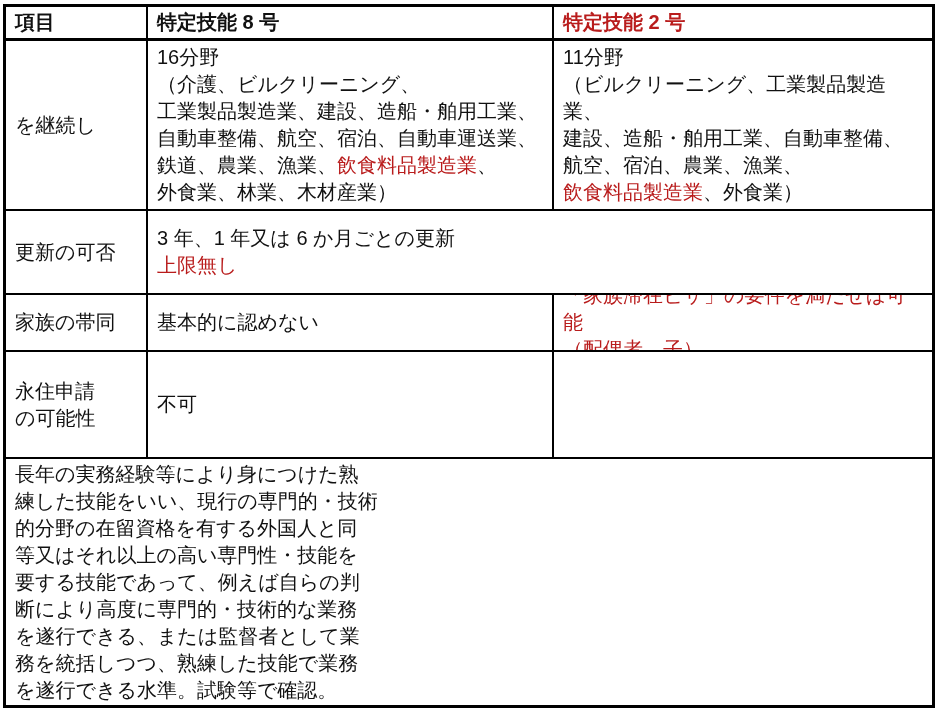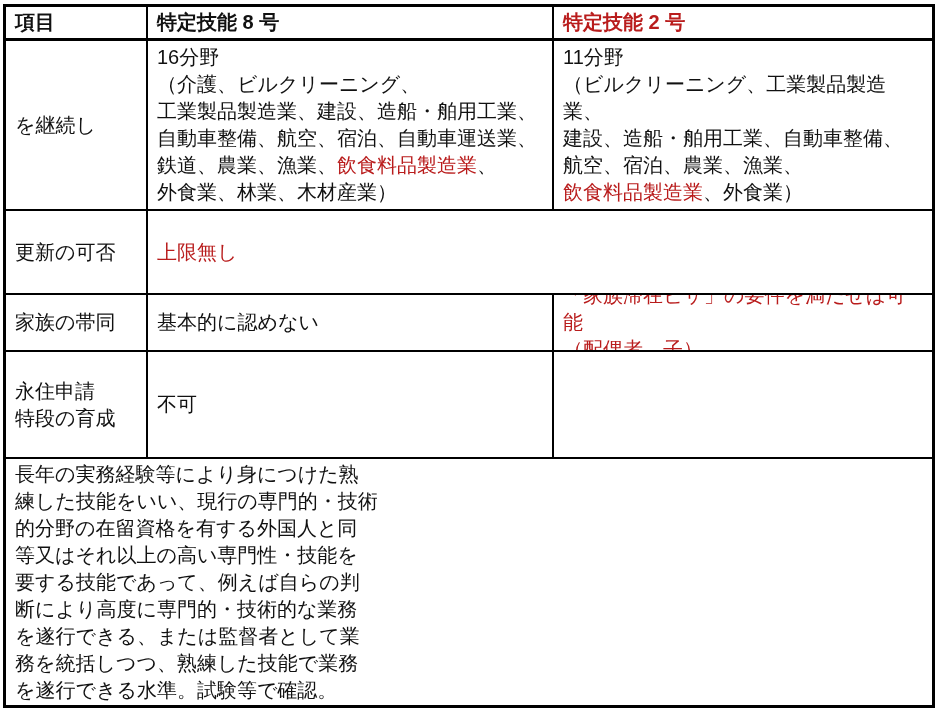--- a/index.html
+++ b/index.html
@@ -87,33 +87,34 @@
 外食業、林業、木材産業）</span></div></div>
       <div class="cell col-t2"><div><span>11分野
 （ビルクリーニング、工業製品製造業、
 建設、造船・舶用工業、自動車整備、
 航空、宿泊、農業、漁業、
 </span><span class="red">飲食料品製造業</span><span>、外食業）</span></div></div>
     </div>
 
     <div class="row r2">
       <div class="cell col-label">更新の可否</div>
-      <div class="cell col-t2"><div><span class="red">上限無し</span></div></div>
+      <div class="cell col-t2"><div><span>3 年、1 年又は 6 か月ごとの更新
+</span><span class="red">上限無し</span></div></div>
     </div>
 
     <div class="row r3">
       <div class="cell col-label">家族の帯同</div>
       <div class="cell col-t1"><div><span>基本的に認めない</span></div></div>
       <div class="cell col-t2"><div><span class="red">「家族滞在ビザ」の要件を満たせば可能
 （配偶者、子）</span></div></div>
     </div>
 
     <div class="row r4">
       <div class="cell col-label">永住申請
-特段の育成</div>
+の可能性</div>
       <div class="cell col-t1"><div><span>不可</span></div></div>
     </div>
 
     <div class="row r5">
       <div class="cell col-t2"><div><span>長年の実務経験等により身につけた熟
 練した技能をいい、現行の専門的・技術
 的分野の在留資格を有する外国人と同
 等又はそれ以上の高い専門性・技能を
 要する技能であって、例えば自らの判
 断により高度に専門的・技術的な業務

